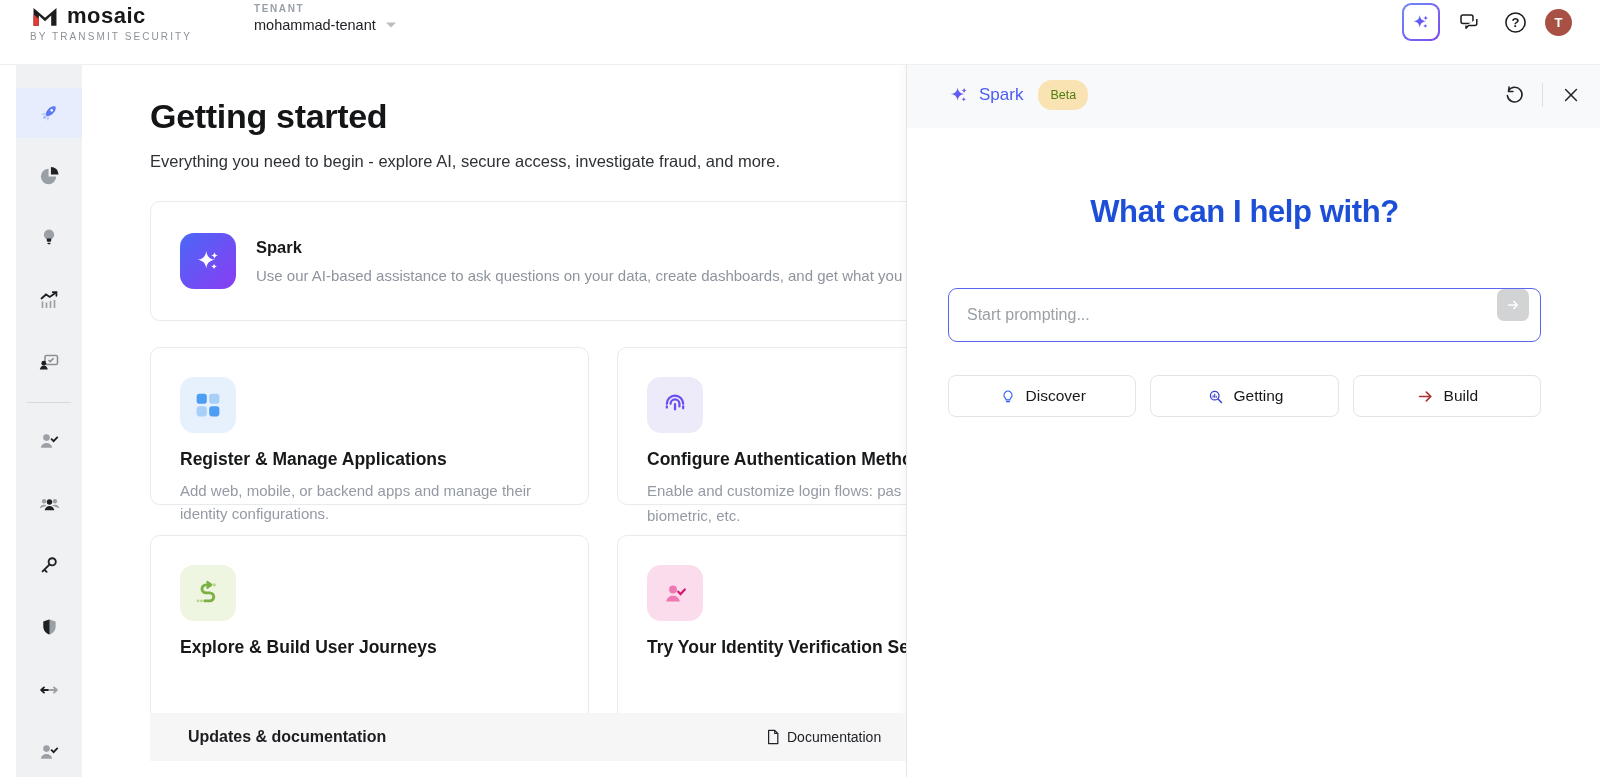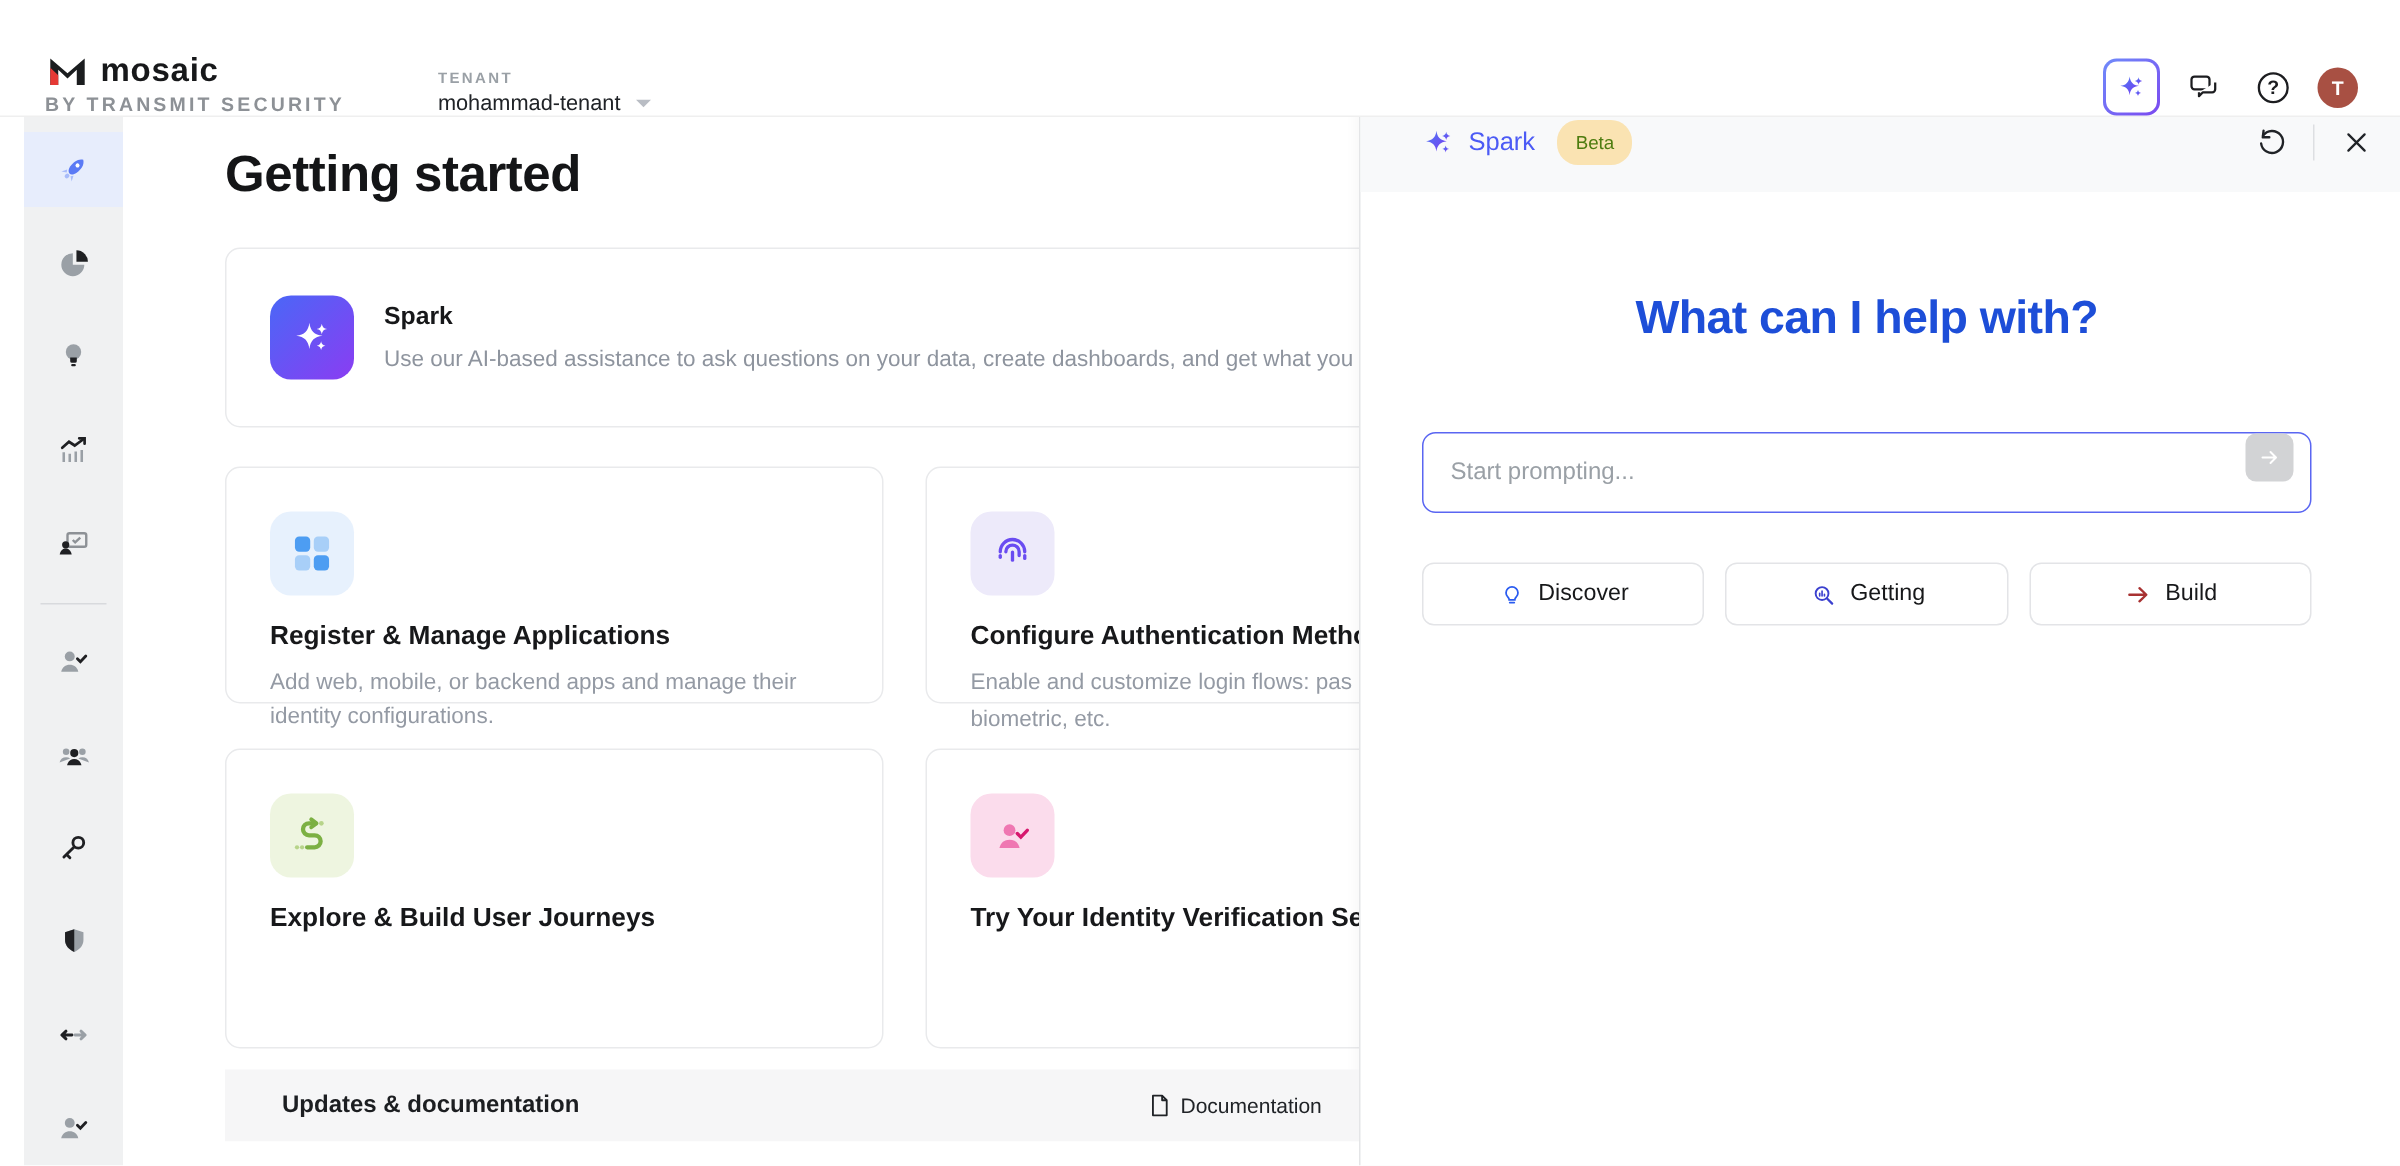--- a/index.html
+++ b/index.html
@@ -2,26 +2,26 @@
 <html><head>
 <meta charset="utf-8">
 <style>
   * { margin:0; padding:0; box-sizing:border-box; }
   html,body { width:1600px; height:777px; overflow:hidden; }
   body { font-family:"Liberation Sans", sans-serif; background:#fff; color:#1b1d20; position:relative; }
   svg { display:block; }
   button { background:none; border:none; cursor:pointer; font-family:inherit; }
 
   
-  .topbar { position:absolute; top:16px; left:0; width:1600px; height:62px; background:#fff;
-            border-bottom:1px solid #efefef; display:flex; align-items:flex-end; z-index:40; }
+  .topbar { position:absolute; top:3px; left:0; width:1600px; height:62px; background:#fff;
+            border-bottom:1px solid #efefef; display:flex; align-items:flex-start; z-index:40; }
   .logo { margin-left:30px; display:flex; flex-direction:column; cursor:pointer; }
   .logo-row { display:flex; align-items:center; gap:7px; }
   .logo-text { font-size:22px; font-weight:700; letter-spacing:.5px; color:#17181a; }
-  .logo-sub { font-size:13px; letter-spacing:2.1px; color:#8d9196; margin-top:2px; font-weight:700; }
+  .logo-sub { font-size:10px; letter-spacing:2.1px; color:#8d9196; margin-top:2px; font-weight:400; }
   .tenant { margin-left:62px; display:flex; flex-direction:column; cursor:pointer; }
   .tenant-label { font-size:10px; letter-spacing:1.6px; color:#9aa0a6; font-weight:600; }
   .tenant-row { display:flex; align-items:center; gap:9px; margin-top:3px; }
   .tenant-value { font-size:14.5px; color:#202327; }
   .topbar-right { margin-left:auto; margin-right:28px; display:flex; align-items:center; gap:15px; }
   .spark-toggle { width:38px; height:38px; border-radius:9px; padding:1.6px; cursor:pointer;
                   background:linear-gradient(135deg,#6f8bfa,#7b49f0); }
   .spark-toggle-inner { width:100%; height:100%; border-radius:7.5px; background:#fff;
                         display:flex; align-items:center; justify-content:center; }
   .icon-btn { width:30px; height:30px; display:flex; align-items:center; justify-content:center; }
@@ -259,20 +259,21 @@
         <path d="M14.6 10.2 l2 2 3.6-3.8" fill="none" stroke="#1f2023" stroke-width="1.9" stroke-linecap="round"></path>
       </svg>
     </div>
   </nav>
 
   <div class="scroll-thumb"></div>
 
   <main class="main">
     <div class="page">
       <h1>Getting started</h1>
+      <p class="subtitle">Everything you need to begin - explore AI, secure access, investigate fraud, and more.</p>
 
       <div class="card card-spark">
         <div class="tile tile-spark">
           <svg width="28" height="28" viewBox="0 0 24 24">
             <g fill="#ffffff">
               <path d="M10.5 3.5 C11.1 8.2 13.3 10.4 18 11 C13.3 11.6 11.1 13.8 10.5 18.5 C9.9 13.8 7.7 11.6 3 11 C7.7 10.4 9.9 8.2 10.5 3.5 Z"></path>
               <path d="M17.6 4.2 C17.85 6 18.8 6.95 20.6 7.2 C18.8 7.45 17.85 8.4 17.6 10.2 C17.35 8.4 16.4 7.45 14.6 7.2 C16.4 6.95 17.35 6 17.6 4.2 Z"></path>
               <path d="M17.2 14.2 C17.4 15.7 18.2 16.5 19.7 16.7 C18.2 16.9 17.4 17.7 17.2 19.2 C17 17.7 16.2 16.9 14.7 16.7 C16.2 16.5 17 15.7 17.2 14.2 Z"></path>
             </g>
           </svg>

